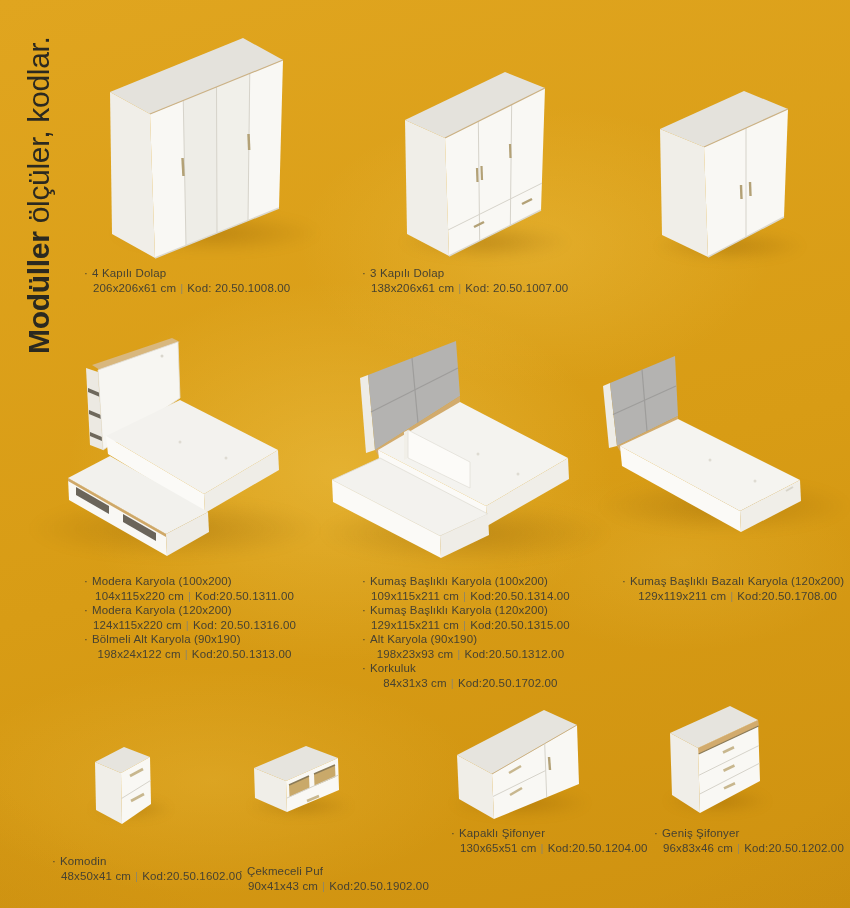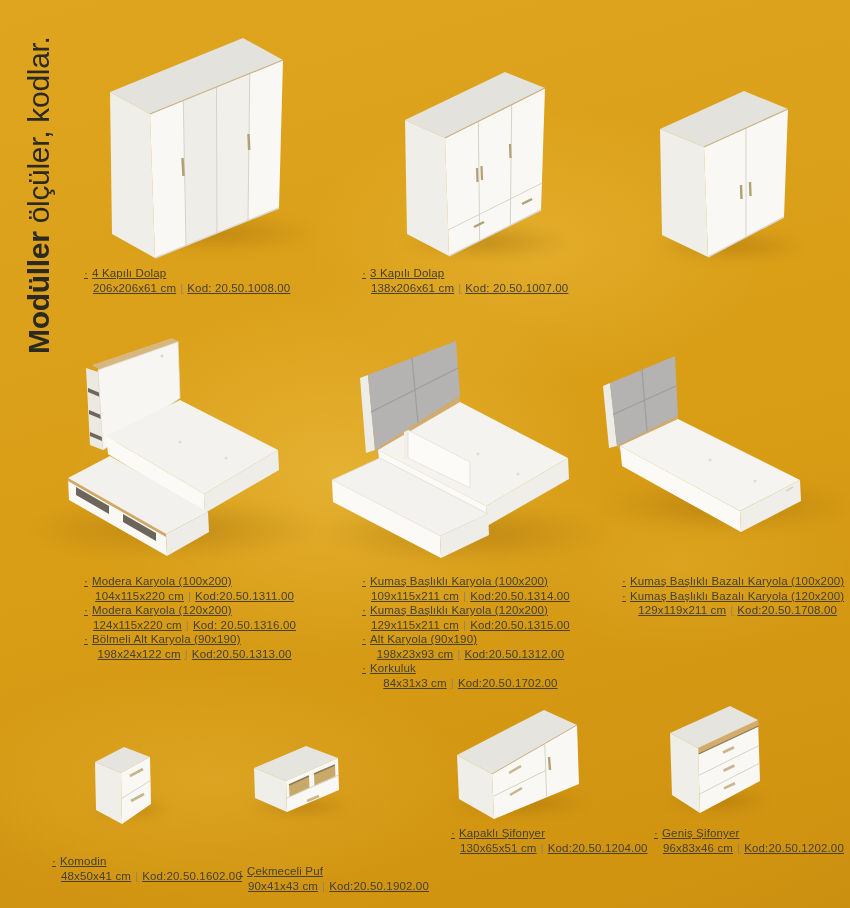--- a/index.html
+++ b/index.html
@@ -23,21 +23,20 @@
     transform:rotate(-90deg);transform-origin:top left;
     white-space:nowrap;
     font-size:30px;letter-spacing:-0.3px;
     color:var(--title_text,#2b2920);
   }
   .vtitle .b{font-weight:bold;}
   .label-block{
     position:absolute;
     font-size:11.5px;line-height:14.5px;letter-spacing:.15px;
     color:var(--label_text,#474231);
-    text-decoration:underline;
   }
   .pname{padding-left:0;}
   .bullet{margin-right:4px;}
   .pspec{padding-left:9px;text-align:center;}
   .sep{color:#8f8768;padding:0 4px;}
   .item-svg{position:absolute;z-index:2;}
   .floor-shadow{
     position:absolute;z-index:1;border-radius:50%;
     background:radial-gradient(closest-side, rgba(125,80,0,.30), rgba(125,80,0,0));
     filter:blur(5px);
@@ -259,21 +258,20 @@
     <div class="pspec"><span>109x115x211 cm</span><span class="sep">|</span><span>Kod:20.50.1314.00</span></div>
     <div class="pname"><span class="bullet">·</span><span>Kumaş Başlıklı Karyola (120x200)</span></div>
     <div class="pspec"><span>129x115x211 cm</span><span class="sep">|</span><span>Kod:20.50.1315.00</span></div>
     <div class="pname"><span class="bullet">·</span><span>Alt Karyola (90x190)</span></div>
     <div class="pspec"><span>198x23x93 cm</span><span class="sep">|</span><span>Kod:20.50.1312.00</span></div>
     <div class="pname"><span class="bullet">·</span><span>Korkuluk</span></div>
     <div class="pspec"><span>84x31x3 cm</span><span class="sep">|</span><span>Kod:20.50.1702.00</span></div>
   </div>
 
   <div class="label-block" style="left:622px;top:574px;">
-    <div class="pname"><span class="bullet">·</span><span>Kumaş Başlıklı Bazalı Karyola (100x200)</span></div>
     <div class="pname"><span class="bullet">·</span><span>Kumaş Başlıklı Bazalı Karyola (120x200)</span></div>
     <div class="pspec"><span>129x119x211 cm</span><span class="sep">|</span><span>Kod:20.50.1708.00</span></div>
   </div>
 
   <div class="label-block" style="left:52px;top:826px;margin-top:28px;">
     <div class="pname"><span class="bullet">·</span><span>Komodin</span></div>
     <div class="pspec"><span>48x50x41 cm</span><span class="sep">|</span><span>Kod:20.50.1602.00</span></div>
   </div>
 
   <div class="label-block" style="left:239px;top:852px;margin-top:12px;">

